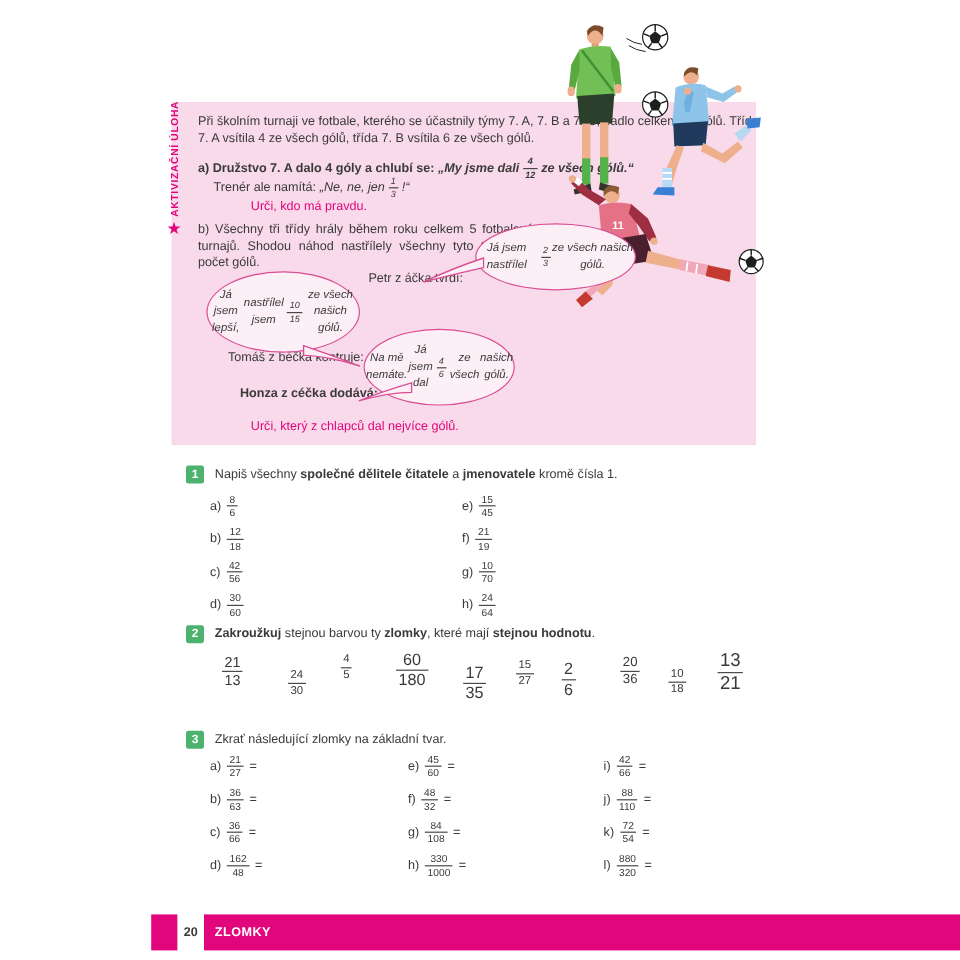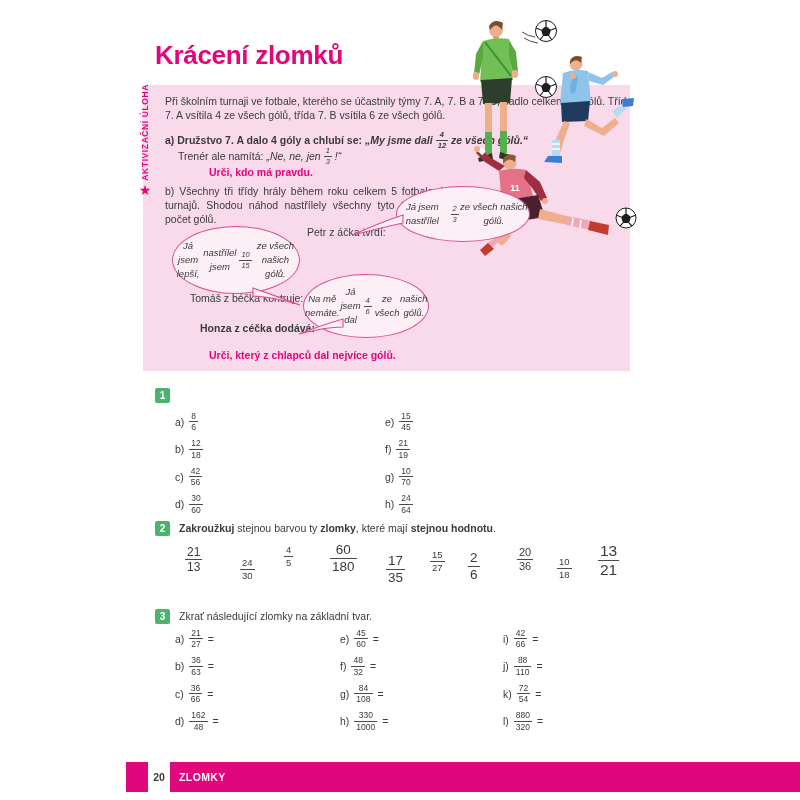--- a/index.html
+++ b/index.html
@@ -39,21 +39,21 @@
   }
   .intro-para {
     position:absolute; left:165px; top:95px; width:470px;
     font-size:10.5px; line-height:1.3; color:#3a3a39;
   }
   .line-a { position:absolute; left:165px; top:131px; white-space:nowrap;
     font-size:10.5px; display:flex; align-items:center; gap:3px;font-weight:bold; }
   .line-trener { position:absolute; left:178px; top:147px; white-space:nowrap;
     font-size:10.5px; display:flex; align-items:center; gap:3px; }
   .italic { font-style:italic; }
-  .task { position:absolute; font-size:10.5px; font-weight:bold; color:#e2067c;padding-left:44px; }
+  .task { position:absolute; font-size:10.5px; font-weight:normal; color:#e2067c;padding-left:44px; }
   .task-a { left:165px; top:166px; }
   .task-b { left:165px; top:349px; }
   .para-b {
     position:absolute; left:165px; top:185px; width:290px;
     font-size:10.5px; line-height:1.32; text-align:justify;
   }
   .speaker { position:absolute; font-size:10.5px; color:#3a3a39; }
   .speaker-petr  { left:307px; top:226px; }
   .speaker-tomas { left:190px; top:292px; }
   .speaker-honza { left:200px; top:322px;font-weight:bold; }
@@ -125,21 +125,20 @@
   
   .illus { position:absolute; left:452px; top:6px; z-index:2; }
 </style>
 </head>
 <body>
 
 <div class="page">
 
   <div class="pink-box"></div>
 
-  <div class="title">Krácení zlomků</div>
 
   <div class="side-label">
     <span class="side-text">AKTIVIZAČNÍ ÚLOHA</span>
     <span class="side-star">★</span>
   </div>
 
   <div class="intro-para">Při školním turnaji ve fotbale, kterého se účastnily týmy 7. A, 7. B a 7. C, padlo celkem 12 gólů. Třída 7. A vsítila 4 ze všech gólů, třída 7. B vsítila 6 ze všech gólů.</div>
 
   <div class="line-a">
     <span>a) Družstvo 7. A dalo 4 góly a chlubí se:</span>
@@ -289,20 +288,21 @@
     </g>
     <g>
       <circle cx="174" cy="212" r="10" fill="#ffffff" stroke="#1e1e1e" stroke-width="1"></circle>
       <polygon points="174,207 179,211 177,217 171,217 169,211" fill="#1e1e1e"></polygon>
       <path d="M174,202 L174,207 M179,211 L184,209 M177,217 L180,220 M171,217 L168,220 M169,211 L164,209" stroke="#1e1e1e" stroke-width="1.2"></path>
     </g>
   </svg>
 
   <div class="ex-header ex1-header">
     <div class="ex-num">1</div>
+    <div class="ex-text"><span>Napiš všechny </span><b>společné dělitele čitatele</b><span> a </span><b>jmenovatele</b><span> kromě čísla 1.</span></div>
   </div>
 
   <div class="ex-col ex1-col1">
     <div class="ex-item">
       <span>a)</span>
       <span class="frac">
           <span class="num">8</span>
           <span class="den">6</span>
         </span>
     </div>

